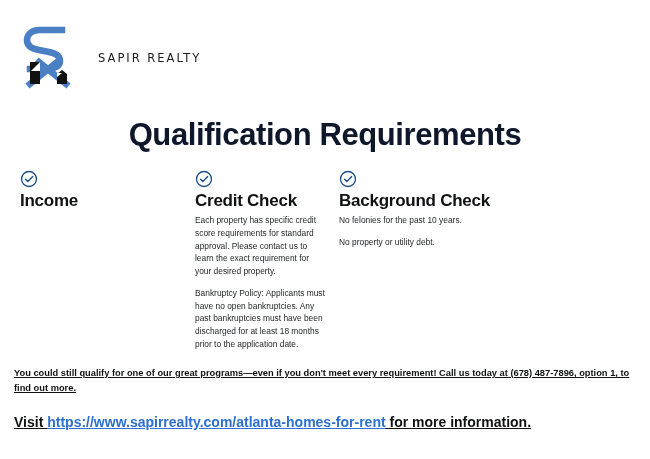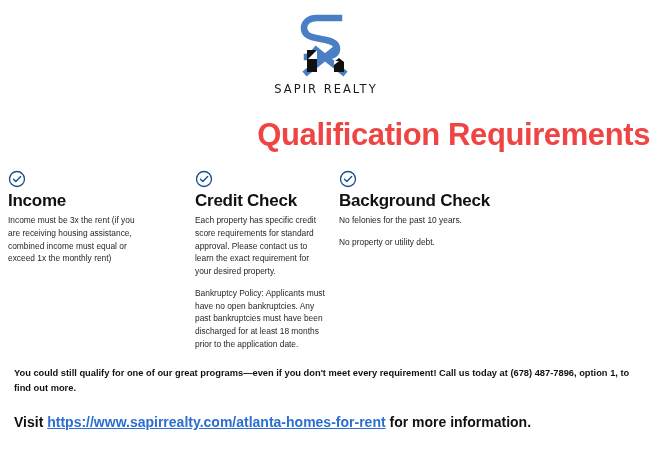--- a/index.html
+++ b/index.html
@@ -14,21 +14,21 @@
     color: #17181a;
     overflow: hidden;
     position: relative;
   }
 
   
   .logo-block {
     width: 100%;
     height: 108px;
     display: flex;
-    flex-direction: column;
+    flex-direction: row;
     align-items: center;
     justify-content: flex-start;
     padding-top: 10px;
     box-sizing: border-box;
   }
   .logo-mark {
     width: 96px;
     height: 74px;
     display: block;
   }
@@ -37,43 +37,43 @@
     font-size: 11.5px;
     letter-spacing: 2.0px;
     color: #1b1b1b;
     font-weight: 400;
     margin-top: -2px;
     padding-left: 2px;
   }
 
   
   .page-title {
-    text-align: right;
+    text-align: center;
     font-size: 31px;
     font-weight: 700;
     letter-spacing: -0.4px;
-    color: #ef4444;
+    color: #0f172a;
     margin: 9px 0 0 0;
     line-height: 1.15;
   }
 
   
   .columns {
     position: absolute;
     top: 170px;
     left: 0;
     right: 0;
     display: flex;
     align-items: flex-start;
   }
   .col {
     box-sizing: border-box;
     padding-right: 8px;
   }
-  .col-income        { width: 152px; padding-left: 8px; }
+  .col-income        { width: 152px; padding-left: 20px; }
   .col-credit        { width: 144px; padding-left: 4px; margin-left: 39px;  }
   .col-background    { width: 168px; padding-left: 4px;  }
   .col-rental        { width: 186px; padding-left: 4px;  }
 
   .check-icon {
     display: block;
     width: 18px;
     height: 18px;
     margin-bottom: 3px;
   }
@@ -97,20 +97,21 @@
 
   
   .footnote {
     position: absolute;
     left: 14px;
     right: 20px;
     font-size: 9.3px;
     font-weight: 700;
     line-height: 1.62;
     color: #101113;
+    text-decoration: underline;
   }
   .footnote-callout { top: 366px; }
   .footnote-visit   { top: 411px; font-size: 14px; }
 
   .footnote-visit .link {
     color: #2a6fd1;
     text-decoration: underline;
     font-weight: 700;
   }
 </style>
@@ -138,21 +139,20 @@
 <h1 class="page-title">Qualification Requirements</h1>
 
 <div class="columns">
 
   <div class="col col-income">
     <svg class="check-icon" viewBox="0 0 24 24">
       <circle cx="12" cy="12" r="10" fill="none" stroke="#1a4f8a" stroke-width="1.8"></circle>
       <path d="M7.3 12.3 L10.5 15.4 L16.9 8.6" fill="none" stroke="#1a4f8a" stroke-width="1.8" stroke-linecap="round" stroke-linejoin="round"></path>
     </svg>
     <div class="col-heading">Income</div>
-    <p class="col-body">Income must be 3x the rent (if you are receiving housing assistance, combined income must equal or exceed 1x the monthly rent)</p>
   </div>
 
   <div class="col col-credit">
     <svg class="check-icon" viewBox="0 0 24 24">
       <circle cx="12" cy="12" r="10" fill="none" stroke="#1a4f8a" stroke-width="1.8"></circle>
       <path d="M7.3 12.3 L10.5 15.4 L16.9 8.6" fill="none" stroke="#1a4f8a" stroke-width="1.8" stroke-linecap="round" stroke-linejoin="round"></path>
     </svg>
     <div class="col-heading">Credit Check</div>
     <p class="col-body">Each property has specific credit score requirements for standard approval. Please contact us to learn the exact requirement for your desired property.</p>
     <p class="col-body">Bankruptcy Policy: Applicants must have no open bankruptcies. Any past bankruptcies must have been discharged for at least 18 months prior to the application date.</p>

